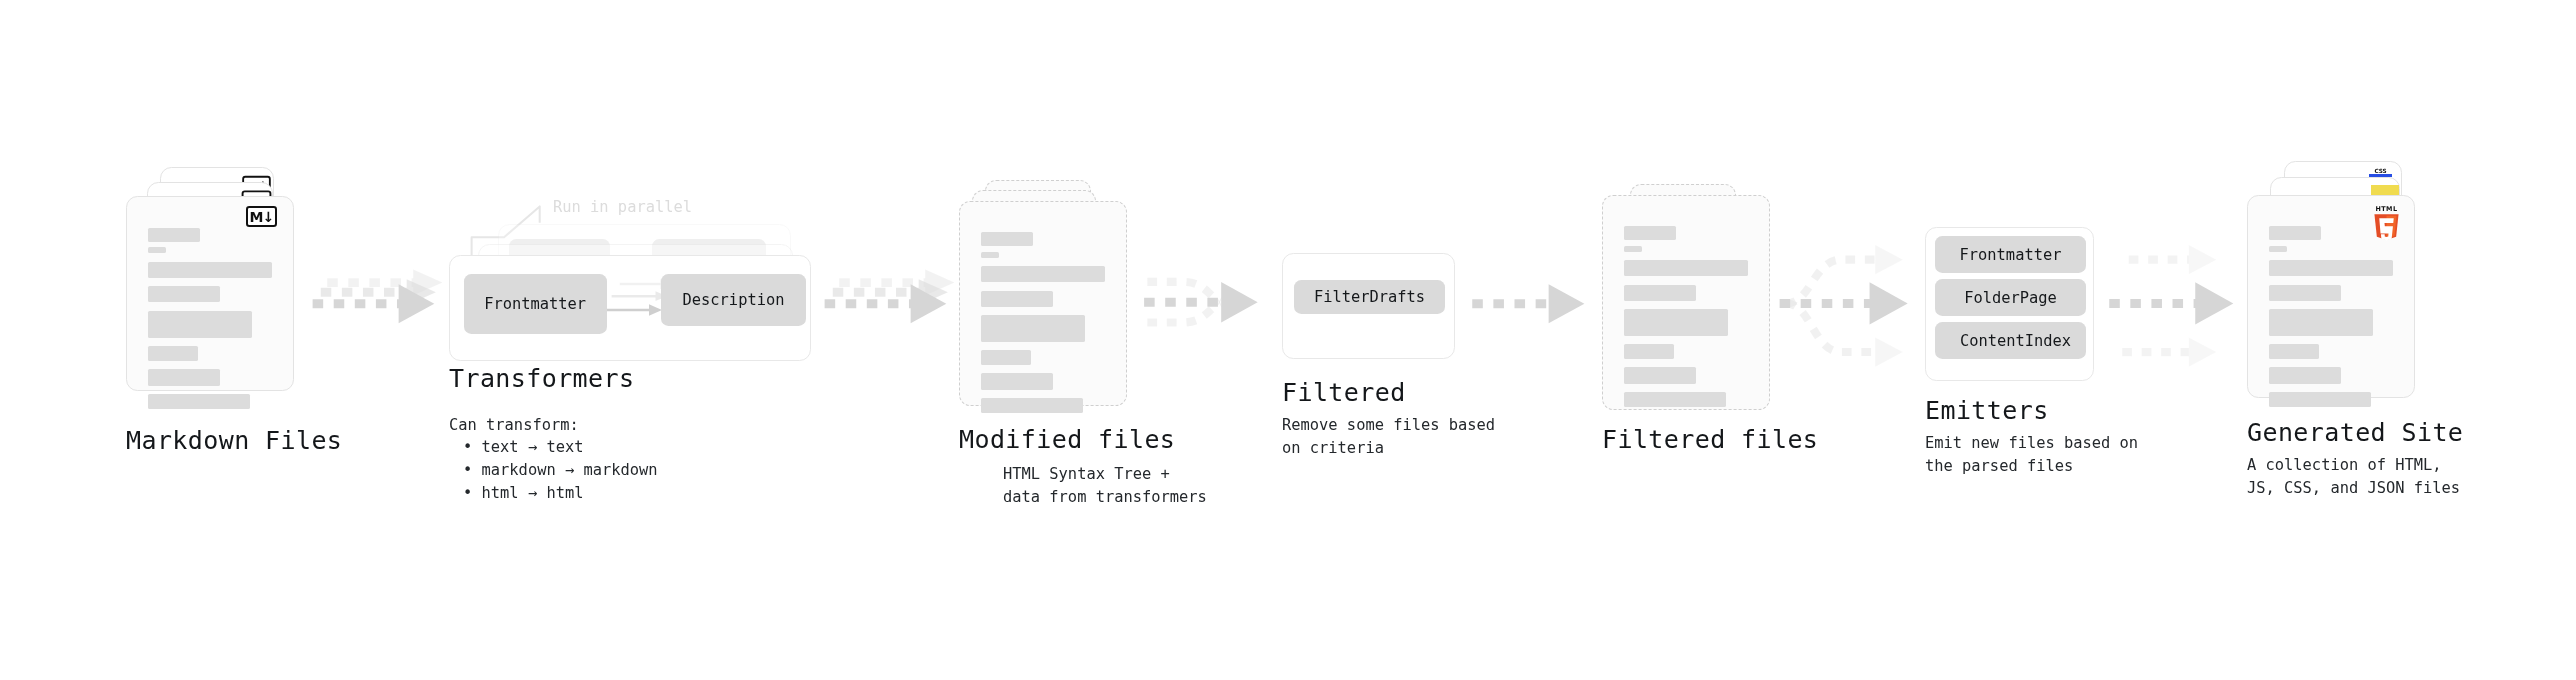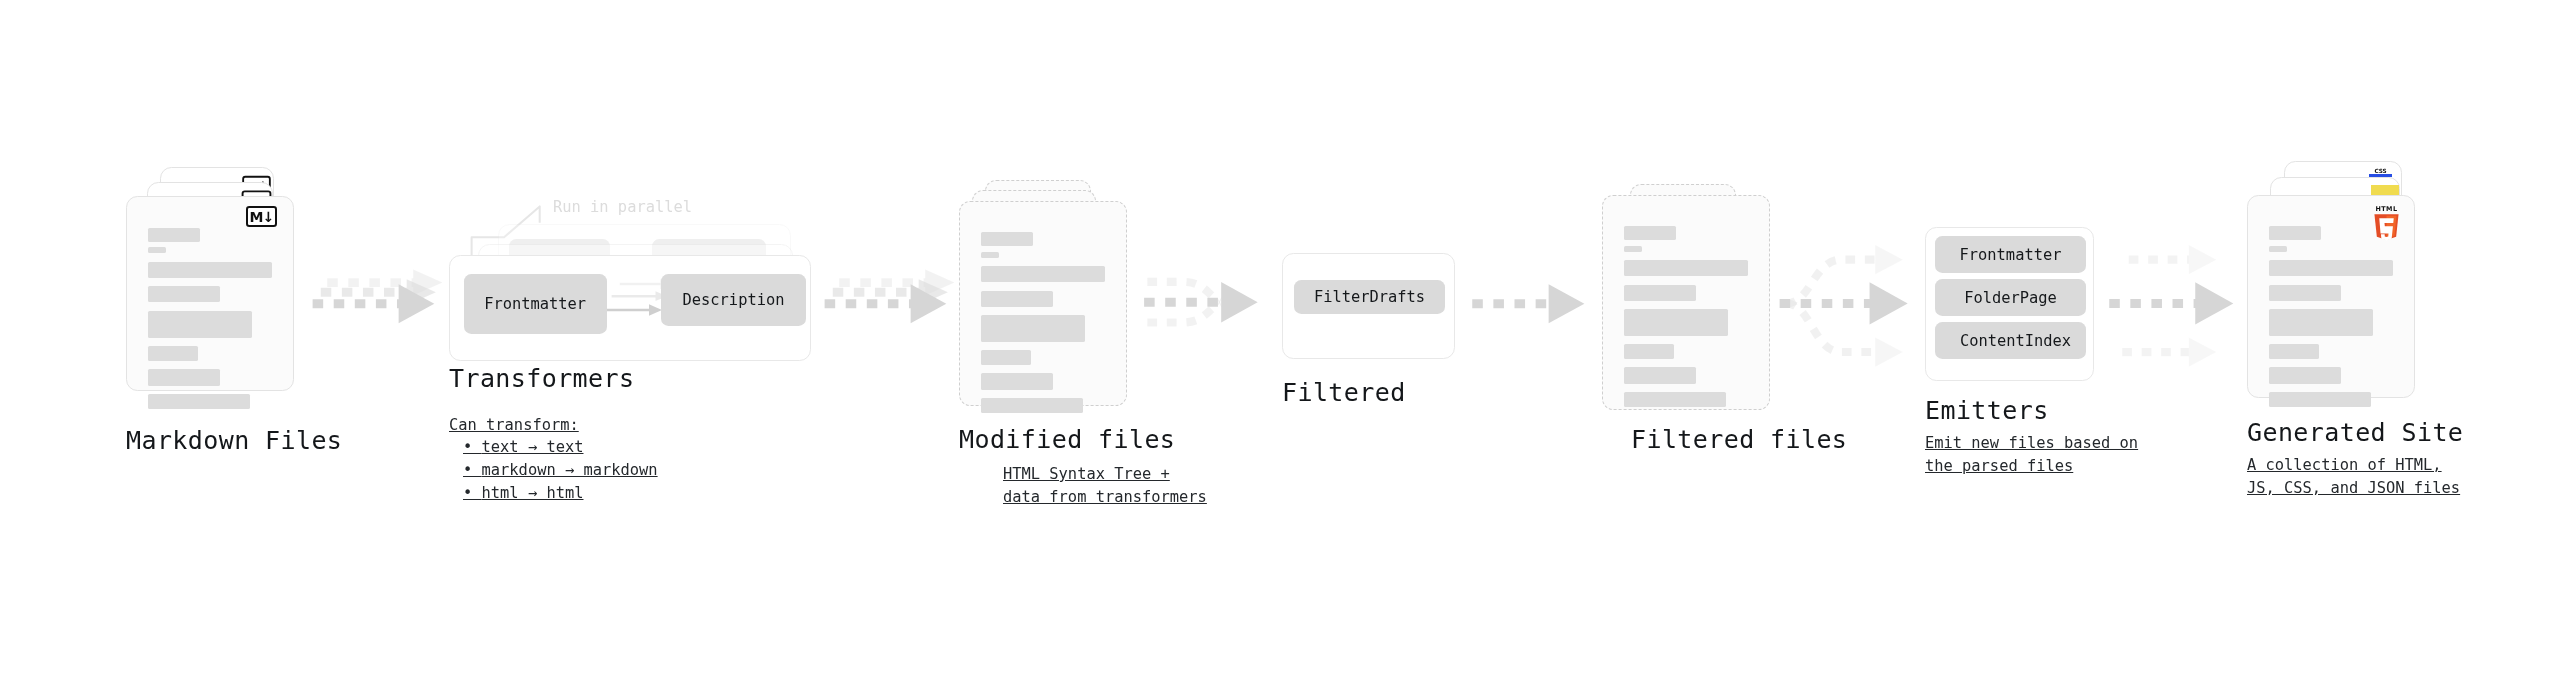--- a/index.html
+++ b/index.html
@@ -27,21 +27,20 @@
     color:#14171a;
     white-space:nowrap;
   }
   .stage-sub{
     position:absolute;
     font-family:"DejaVu Sans Mono","Liberation Mono",monospace;
     font-size:15.4px;
     line-height:23px;
     color:#24282c;
     white-space:pre-line;
-    text-decoration:underline;
   }
   .note-label{
     position:absolute;
     font-family:"DejaVu Sans Mono","Liberation Mono",monospace;
     font-size:15.4px;
     color:#dcdcdc;
     white-space:nowrap;
   }
 
   
@@ -251,41 +250,43 @@
     <g opacity="1">
       <path d="M10 59 h98" stroke="#d6d6d6" stroke-width="11" stroke-dasharray="13 13" fill="none"></path>
       <path d="M105 34 L150 59 L105 84 Z" fill="#d6d6d6"></path>
     </g>
   </svg>
 
   <div class="procbox" style="left:1282px;top:253px;width:173px;height:106px;"></div>
   <div class="pill" style="left:1294px;top:280px;width:151px;height:34px;">FilterDrafts</div>
 
   <div class="stage-title" style="left:1282px;top:378px;">Filtered</div>
+  <div class="stage-sub" style="left:1282px;top:414px;">Remove some files based
+on criteria</div>
 
   <svg style="left:1469px;top:276px;" width="130" height="57" viewBox="0 0 160 70">
     <path d="M4 34 h96" stroke="#d6d6d6" stroke-width="11" stroke-dasharray="13 13" fill="none"></path>
     <path d="M98 10 L142 34 L98 58 Z" fill="#d6d6d6"></path>
   </svg>
 
   <div class="stack" style="left:1602px;top:184px;width:187px;height:228px;">
     <div class="card dashed" style="left:28px;top:0px;width:106px;height:41px;"></div>
     <div class="card dashed" style="left:0px;top:11.4px;width:168px;height:215px;"></div>
 
     <div class="line" style="left:22px;top:42px;width:52px;height:14px;"></div>
     <div class="line" style="left:22px;top:62px;width:18px;height:5.7px;"></div>
     <div class="line" style="left:22px;top:76px;width:124px;height:16.3px;"></div>
     <div class="line" style="left:22px;top:101px;width:72px;height:16.3px;"></div>
     <div class="line" style="left:22px;top:125px;width:104px;height:27px;"></div>
     <div class="line" style="left:22px;top:160px;width:50px;height:14.6px;"></div>
     <div class="line" style="left:22px;top:183px;width:72px;height:17px;"></div>
     <div class="line" style="left:22px;top:208px;width:102px;height:15.4px;"></div>
   </div>
 
-  <div class="stage-title" style="left:1602px;top:425px;margin-left:29px;">Filtered files</div>
+  <div class="stage-title" style="left:1602px;top:425px;">Filtered files</div>
 
   <svg style="left:1778px;top:232px;" width="154" height="138" viewBox="0 0 190 170">
     <g opacity="0.45">
       <path d="M10 88 C40 88 44 36 76 34 h46" stroke="#e2e2e2" stroke-width="10" stroke-dasharray="12 12" fill="none"></path>
       <path d="M120 16 L154 34 L120 52 Z" fill="#ededed"></path>
     </g>
     <g opacity="0.45">
       <path d="M10 88 C40 88 44 146 76 148 h46" stroke="#e2e2e2" stroke-width="10" stroke-dasharray="12 12" fill="none"></path>
       <path d="M120 130 L154 148 L120 166 Z" fill="#ededed"></path>
     </g>

